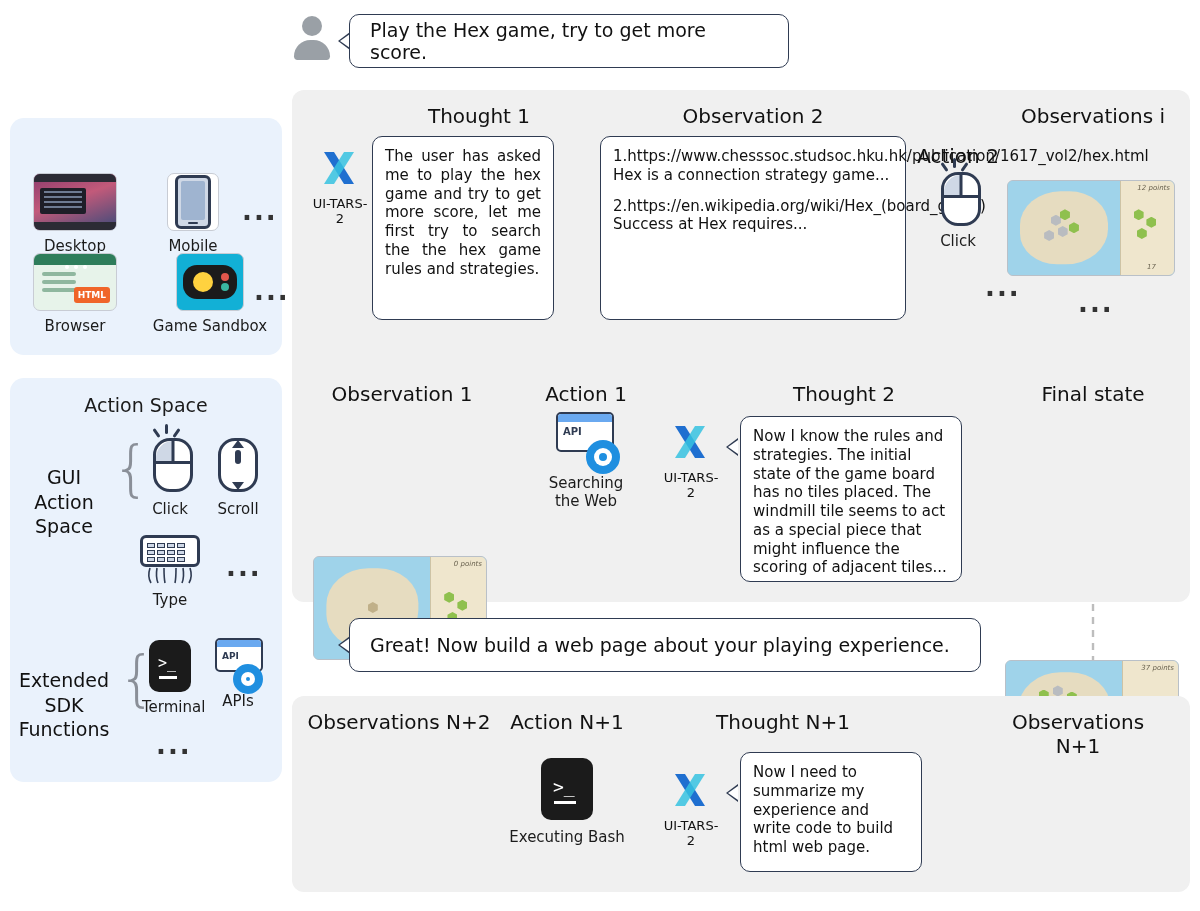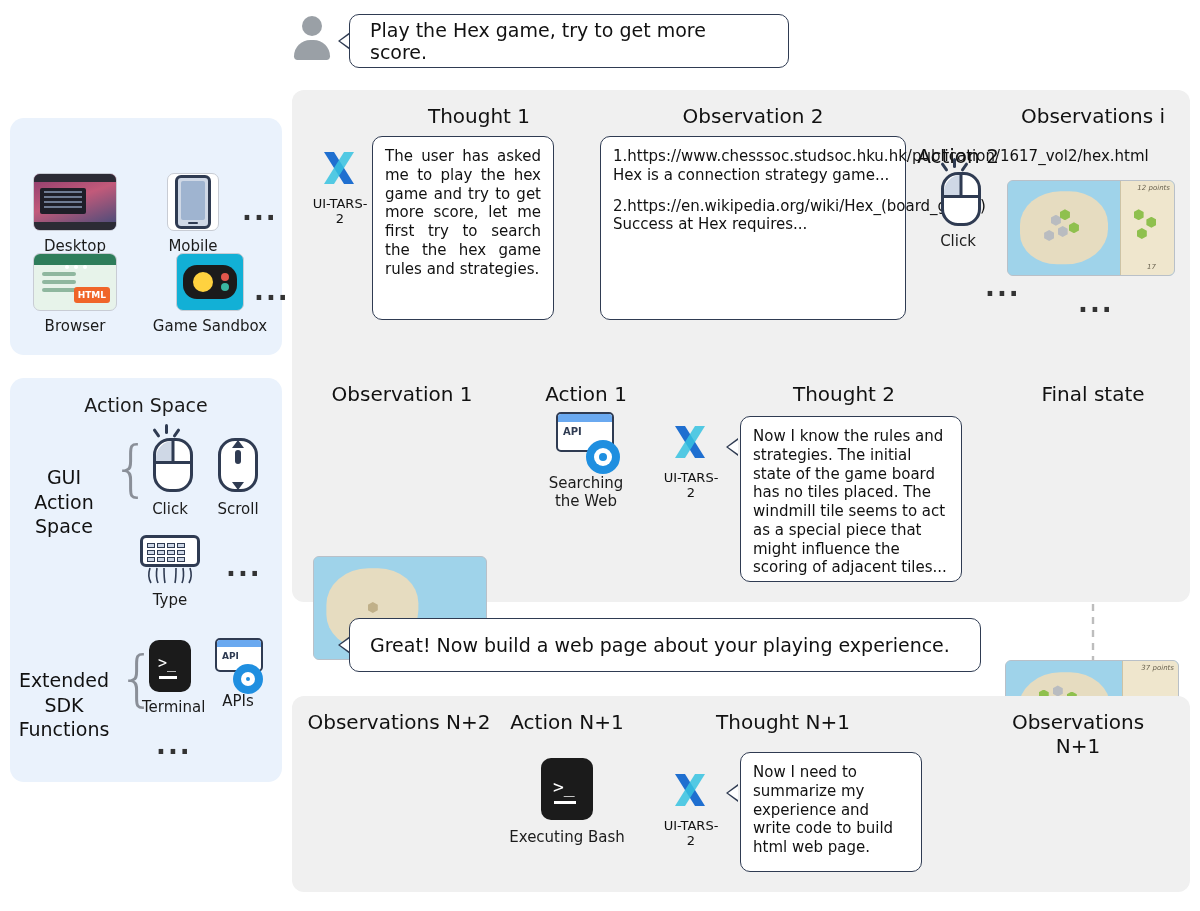--- a/index.html
+++ b/index.html
@@ -460,20 +460,27 @@
 <div class="abs heading" style="left:312px; top:382px; width:180px;">Observation 1</div>
 <div class="abs heading" style="left:520px; top:382px; width:132px;">Action 1</div>
 <div class="abs heading" style="left:740px; top:382px; width:208px;">Thought 2</div>
 <div class="abs heading" style="left:1004px; top:382px; width:178px;">Final state</div>
 
 <div class="abs hexshot" style="left:313px; top:416px; width:172px; height:102px;">
   <div class="board">
       <div class="blob"></div>
     <div class="hx" style="left:46%; top:44%; background:#c0b089;"></div>
   </div>
+  <div class="side">
+    <div class="pts">0 points</div>
+    <div class="hx" style="left:24%; top:34%;"></div>
+    <div class="hx" style="left:48%; top:42%;"></div>
+    <div class="hx" style="left:30%; top:54%;"></div>
+    <div class="pts" style="top:auto; bottom:4px; right:20px;">24</div>
+  </div>
 </div>
 
 <div class="abs" style="left:530px; top:412px; width:112px; text-align:center;">
   <div style="position:relative; width:60px; height:56px; margin:0 auto;">
     <div class="browser-api">
       <div class="bar"><span></span><span></span><span></span></div>
       <div class="txt">API</div>
     </div>
     <div class="gear" style="right:-4px; bottom:-6px; width:34px; height:34px;"></div>
   </div>

